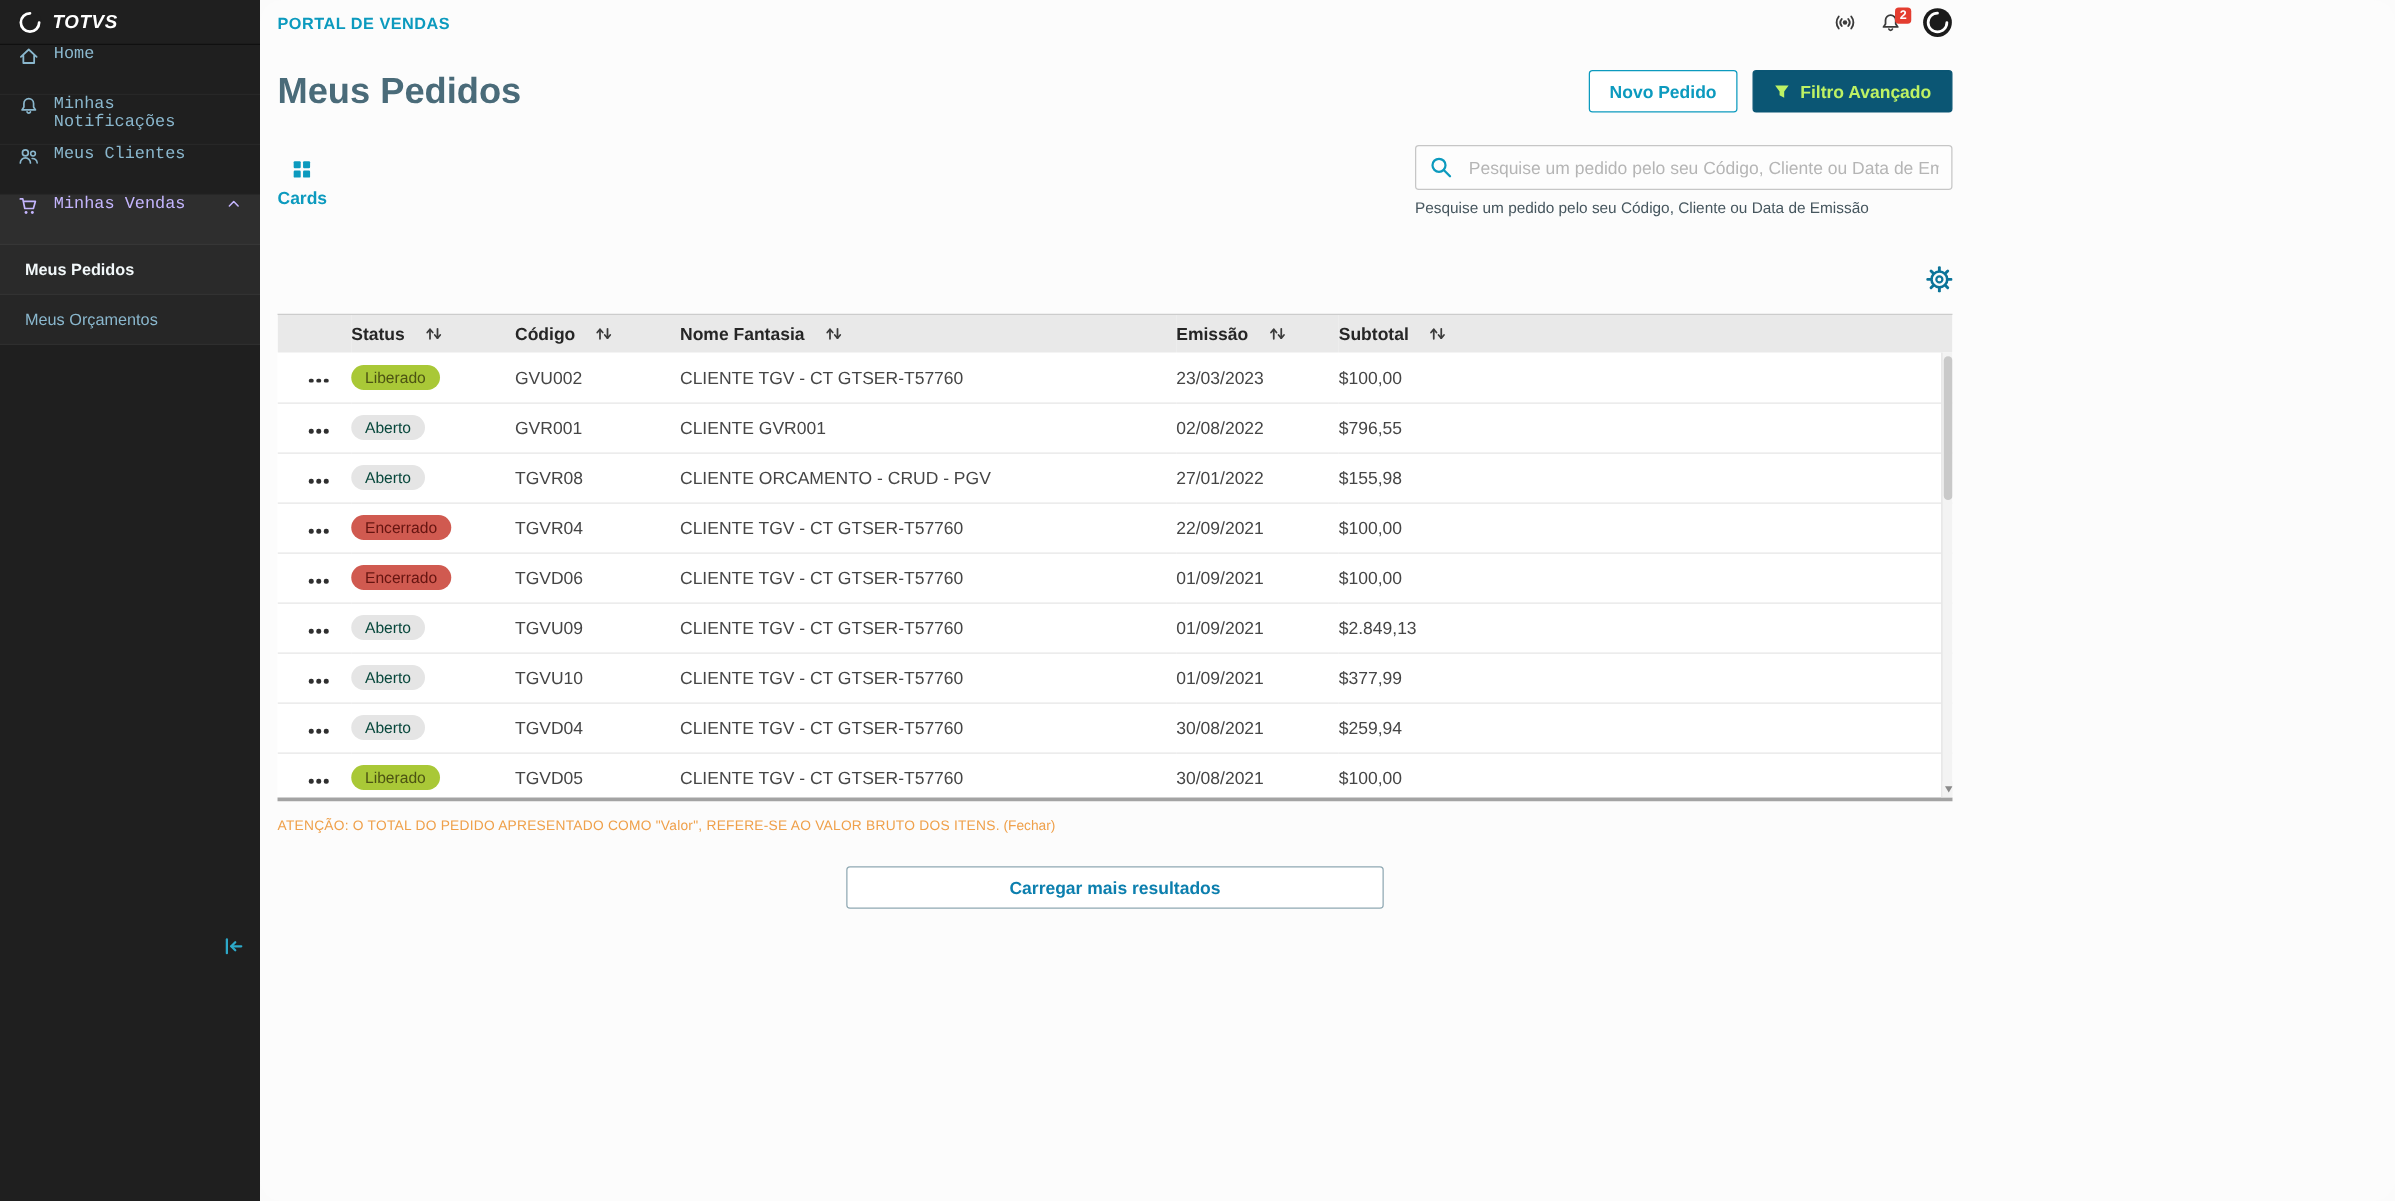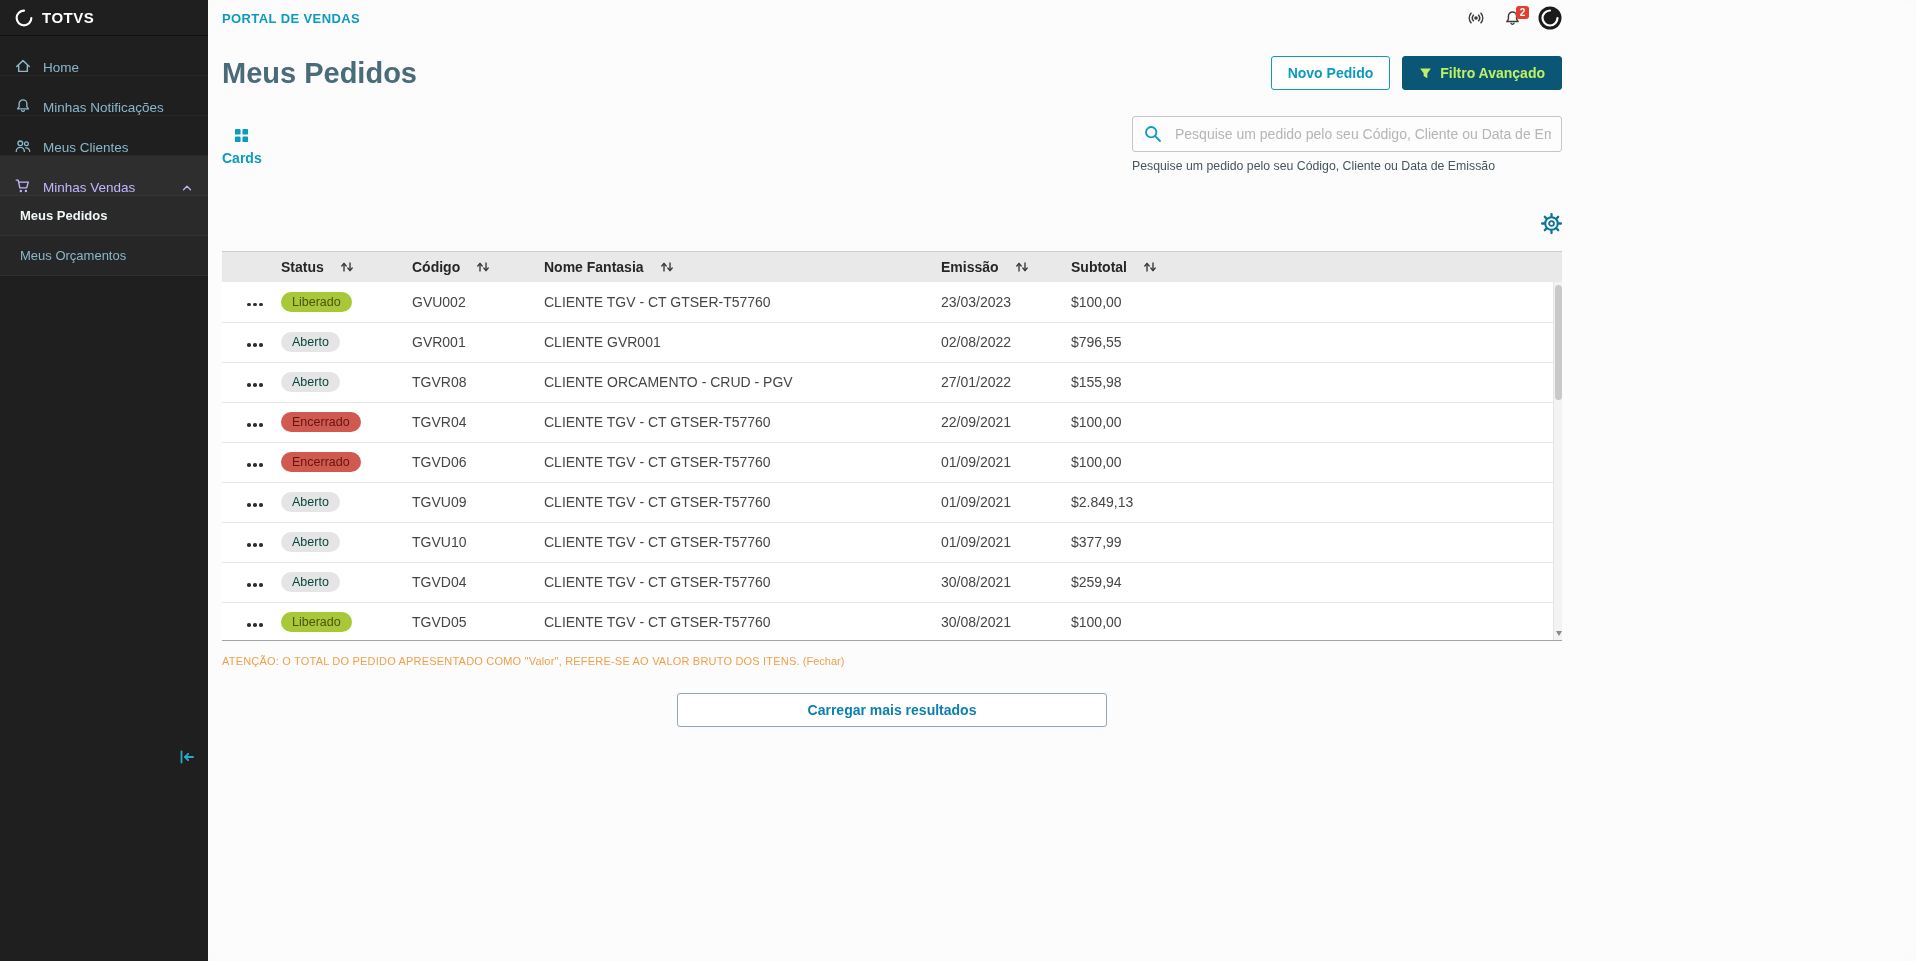--- a/index.html
+++ b/index.html
@@ -3,24 +3,24 @@
 <meta charset="utf-8">
 <style>
   * { margin:0; padding:0; box-sizing:border-box; }
   html,body { width:1916px; height:961px; overflow:hidden;
     font-family:"Liberation Sans", sans-serif; background:#fbfbfb; }
   .app { display:flex; width:1916px; height:961px; }
 
   
   .sidebar { width:208px; flex:none; background:#1f1f1f; position:relative; }
   .logo-row { height:36px; display:flex; align-items:center; gap:8px; padding:0 14px;
-    border-bottom:1px solid #101010; }
+    border-bottom:1px solid #101010;font-style:italic; }
   .brand-text { color:#ffffff; font-size:15px; font-weight:700; letter-spacing:.5px; }
-  .menu-item { height:40px; display:flex; align-items:flex-end; gap:11px; padding:0 14px;
-    color:#8ab7cd; font-size:13.5px; cursor:pointer; border-bottom:1px solid rgba(255,255,255,.04); }
+  .menu-item { height:40px; display:flex; align-items:flex-start; gap:11px; padding:0 14px;
+    color:#8ab7cd; font-size:13.5px; cursor:pointer; border-bottom:1px solid rgba(255,255,255,.04);font-family:Liberation Mono, monospace; }
   .menu-item svg { flex:none; }
   .menu-item .grow { flex:1; }
   .menu-item.expanded { background:#2e2e2e; color:#c4b5fd; }
   .sub-item { height:40px; display:flex; align-items:center; padding:0 14px 0 20px;
     font-size:13px; cursor:pointer; background:#262626; color:#8ab7cd;
     border-bottom:1px solid rgba(255,255,255,.04); }
   .sub-item.active { color:#f2f8fa; font-weight:700; background:#2a2a2a; }
   .collapse-btn { position:absolute; top:748px; right:12px; background:none; border:none;
     cursor:pointer; color:#2da9c9; display:flex; }
 
@@ -59,21 +59,21 @@
     background:#fdfdfd; padding:0 10px 0 42px; font-size:14px; color:#333;
     font-family:"Liberation Sans", sans-serif; }
   .search-input::placeholder { color:#b5b5b5; }
   .search-help { margin-top:7px; font-size:12.3px; color:#46565e; }
 
   .gear-row { margin-top:38px; height:24px; display:flex; justify-content:flex-end; }
   .gear-row .icon-btn { color:#0c7499; }
 
   
   .table-wrap { margin-top:16px; height:390px; overflow:hidden; position:relative;
-    background:#ffffff; border-top:1px solid #cccccc; border-bottom:1px solid #a3a3a3; }
+    background:#ffffff; border-top:1px solid #cccccc; border-bottom:3px solid #a3a3a3; }
   table { width:100%; border-collapse:collapse; table-layout:fixed; }
   thead th { background:#e9e9e9; height:30px; text-align:left; font-size:14px; font-weight:700;
     color:#262626; vertical-align:middle; }
   .th-flex { display:inline-flex; align-items:center; gap:15px; }
   .sort-btn { background:none; border:none; padding:0; cursor:pointer; display:inline-flex;
     color:#3c3c3c; }
   tbody td { height:40px; border-bottom:1px solid #e6e6e6; font-size:14px; color:#454545;
     vertical-align:middle; }
   .td-actions { padding-left:23px; }
   .dots-btn { background:none; border:none; cursor:pointer; padding:4px 2px; }

